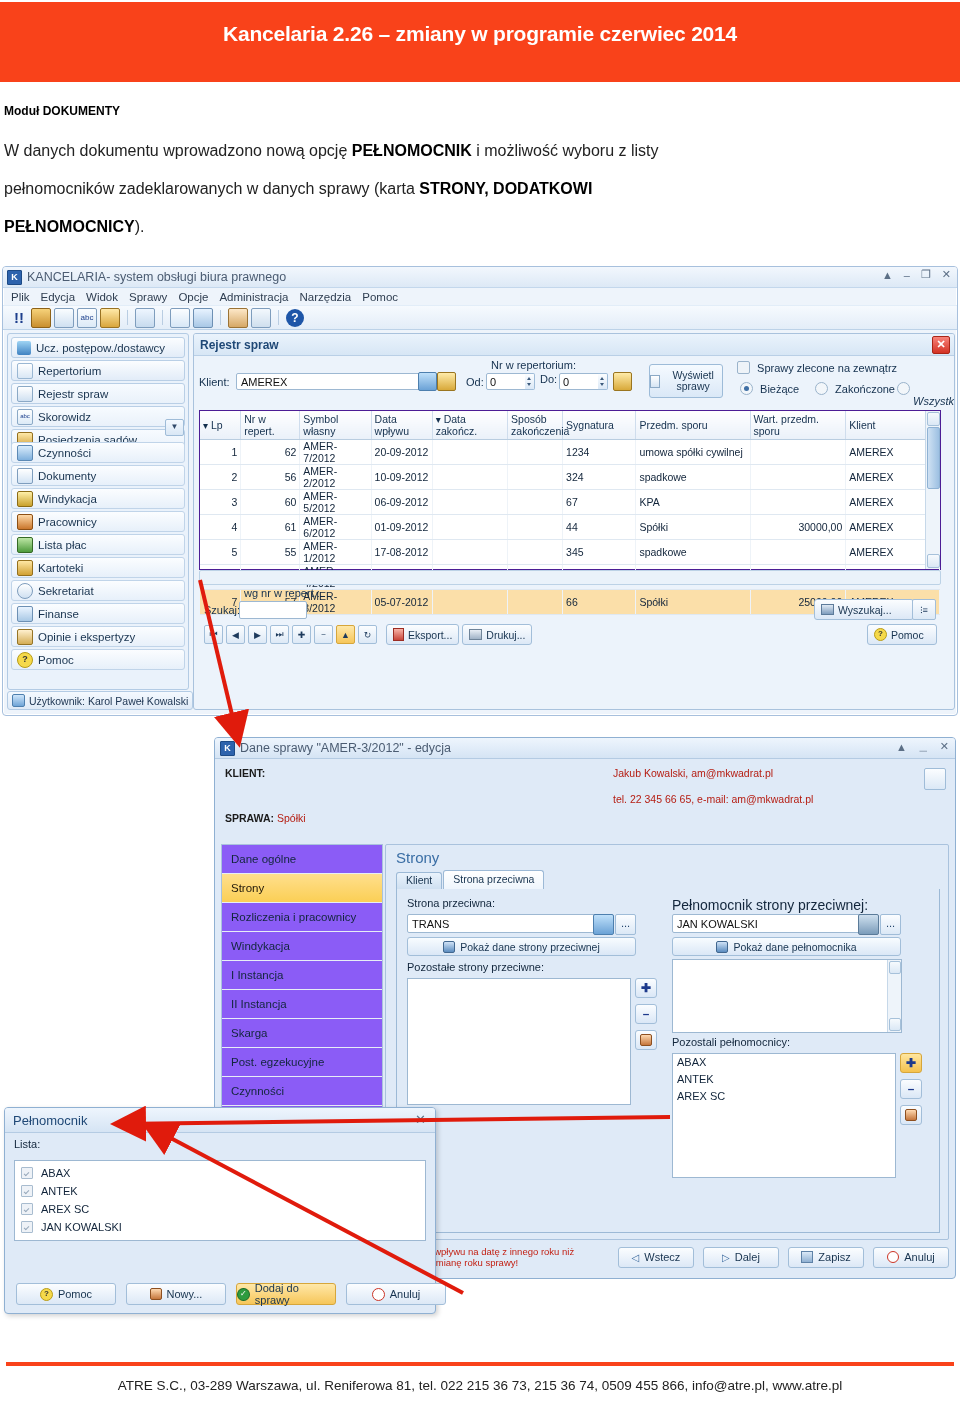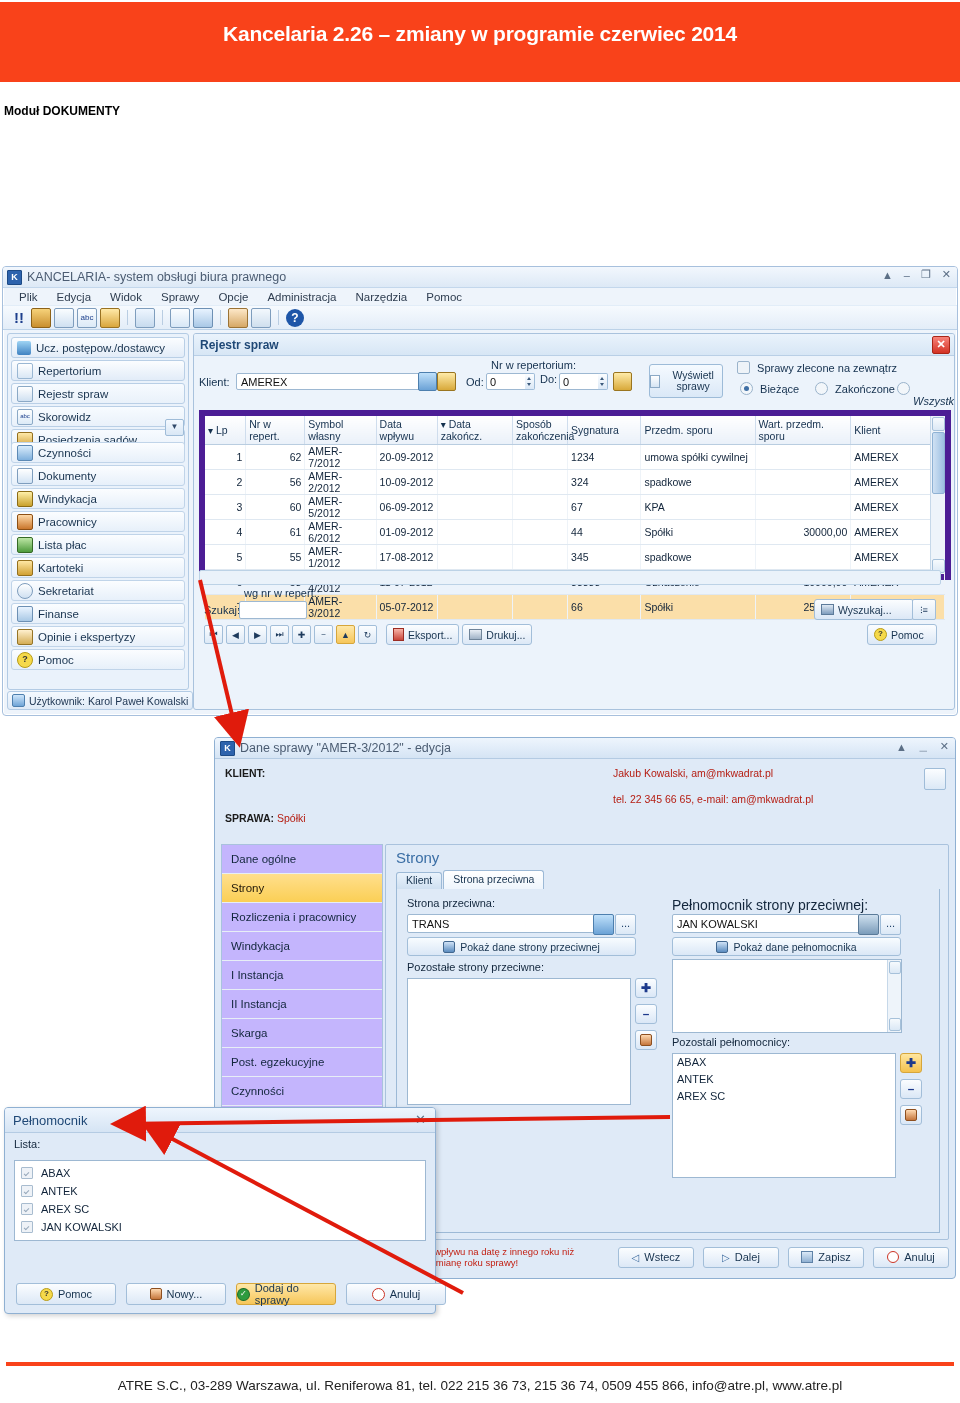--- a/index.html
+++ b/index.html
@@ -45,21 +45,21 @@
   .app-ico{
     width:13px;height:13px;background:#2d63ad;border:1px solid #1c4a86;
     color:#fff;font-size:9px;font-weight:bold;line-height:12px;text-align:center;
     margin-right:5px;border-radius:1px;
   }
   .win-title{font-size:12.5px;color:#4b5c72;}
   .win-btns{position:absolute;right:6px;top:1px;display:flex;gap:11px;align-items:center;color:#5c6f86;font-size:11px;}
   .win-btns span{cursor:default;}
 
   .menubar{height:16px;display:flex;align-items:center;gap:11px;padding:1px 8px 0 8px;font-size:11.5px;color:#2e3d50;}
-  .menubar span{cursor:default;margin-left:8px;}
+  .menubar span{cursor:default;}
 
   .toolbar{
     height:23px;border-top:1px solid #e2edf8;border-bottom:1px solid #bcd2e8;
     background:linear-gradient(#f6fafe,#e3edf8);
     display:flex;align-items:center;gap:3px;padding:0 7px;
   }
   .tb-ico{width:18px;height:18px;display:inline-block;position:relative;}
   .tb-sep{width:1px;height:15px;background:#b9cde2;margin:0 4px;}
 
   
@@ -127,21 +127,21 @@
   .bigbtn{
     border:1px solid #9dbbd8;border-radius:3px;background:linear-gradient(#f5faff,#dae8f7);
     font-size:10.5px;color:#17334f;display:flex;align-items:center;justify-content:center;
     text-align:center;line-height:11px;
   }
   .chk{width:11px;height:11px;border:1px solid #9ab3cb;background:#eef3f8;border-radius:2px;display:inline-block;vertical-align:-2px;}
   .radio{width:11px;height:11px;border:1px solid #9ab3cb;background:#f2f6fa;border-radius:50%;display:inline-block;vertical-align:-2px;position:relative;}
   .radio.on::after{content:"";position:absolute;left:2.5px;top:2.5px;width:5px;height:5px;border-radius:50%;background:#3f6fa5;}
 
   
-  .grid{position:absolute;left:5px;top:76px;width:740px;height:158px;background:#fff;border:6px solid #4c1d95;}
+  .grid{position:absolute;left:5px;top:76px;width:740px;height:158px;background:#fff;border:1px solid #4c1d95;}
   table.g{border-collapse:collapse;width:100%;font-size:10.5px;color:#11243a;table-layout:fixed;}
   table.g th{
     background:linear-gradient(#ffffff,#eaf1f9);border-right:1px solid #cfdded;border-bottom:1px solid #b9cde0;
     font-weight:normal;font-size:10.5px;color:#14304e;text-align:left;padding:1px 3px;height:26px;vertical-align:middle;
   }
   table.g td{border-bottom:1px solid #dfe8f1;border-right:1px solid #eef3f8;padding:0 3px;height:17px;}
   table.g tr.sel td{background:#fbdfa9;}
   td.num{text-align:right;}
   .grid-scroll{position:absolute;right:0;top:0;width:14px;height:100%;background:#eef4fa;border-left:1px solid #c6d8e9;}
   .gs-thumb{position:absolute;left:1px;top:16px;width:11px;height:60px;background:linear-gradient(90deg,#cfe1f3,#9dc0e2);border:1px solid #8fb2d4;border-radius:2px;}
@@ -168,21 +168,21 @@
   }
   .dlg-title{
     height:20px;background:linear-gradient(#eef5fd,#d5e4f4);border-bottom:1px solid #b4cbe3;
     display:flex;align-items:center;padding:0 5px;position:relative;border-radius:3px 3px 0 0;
   }
   .dlg-info{height:84px;position:relative;font-size:10.5px;color:#b51d12;padding:8px 10px 0 10px;}
   .dlg-info .k{color:#1a1a1a;font-weight:bold;font-size:10.5px;}
   .avatar-btn{position:absolute;right:9px;top:9px;width:20px;height:20px;border:1px solid #9fbcd8;border-radius:2px;background:linear-gradient(#fbfdff,#dbe8f6);}
 
   .dlg-nav{
-    position:absolute;left:6px;top:106px;width:160px;bottom:8px;background:#c4b5fd;
+    position:absolute;left:6px;top:106px;width:160px;bottom:8px;background:#8b5cf6;
     border:1px solid #a9c2dd;overflow:hidden;
   }
   .dlg-nav-item{height:28px;display:flex;align-items:center;padding-left:9px;font-size:11.5px;color:#12263c;border-bottom:1px solid #e7eef6;}
   .dlg-nav-item.active{background:linear-gradient(#ffdf8d,#fbcf55);color:#20180a;}
 
   .dlg-main{position:absolute;left:170px;top:106px;right:6px;bottom:38px;background:#dfeaf7;border:1px solid #a9c2dd;border-radius:2px;}
   .dlg-main-h{font-size:15px;color:#3a6ea5;padding:4px 0 2px 10px;}
   .tabstrip{position:absolute;left:10px;top:26px;right:8px;height:18px;border-bottom:1px solid #9cb9d6;display:flex;align-items:flex-end;gap:1px;}
   .tab{
     height:16px;padding:0 9px;font-size:10.5px;color:#17334f;border:1px solid #9cb9d6;border-bottom:none;
@@ -238,20 +238,25 @@
 </style>
 </head>
 <body>
 
 <div class="doc-banner">
   <div class="title">Kancelaria 2.26 – zmiany w programie czerwiec 2014</div>
 </div>
 
 <div class="doc-body">
   <div class="doc-h">Moduł DOKUMENTY</div>
+  <div class="doc-p">
+    <span>W danych dokumentu wprowadzono nową opcję </span><b>PEŁNOMOCNIK</b><span> i możliwość wyboru z listy</span><br>
+    <span>pełnomocników zadeklarowanych w danych sprawy (karta </span><b>STRONY, DODATKOWI</b><br>
+    <b>PEŁNOMOCNICY</b><span>).</span>
+  </div>
 </div>
 
 <div class="shot">
 
   <div class="win-main">
 
     <div class="win-titlebar">
       <div class="app-ico">K</div>
       <div class="win-title">KANCELARIA- system obsługi biura prawnego</div>
       <div class="win-btns">

